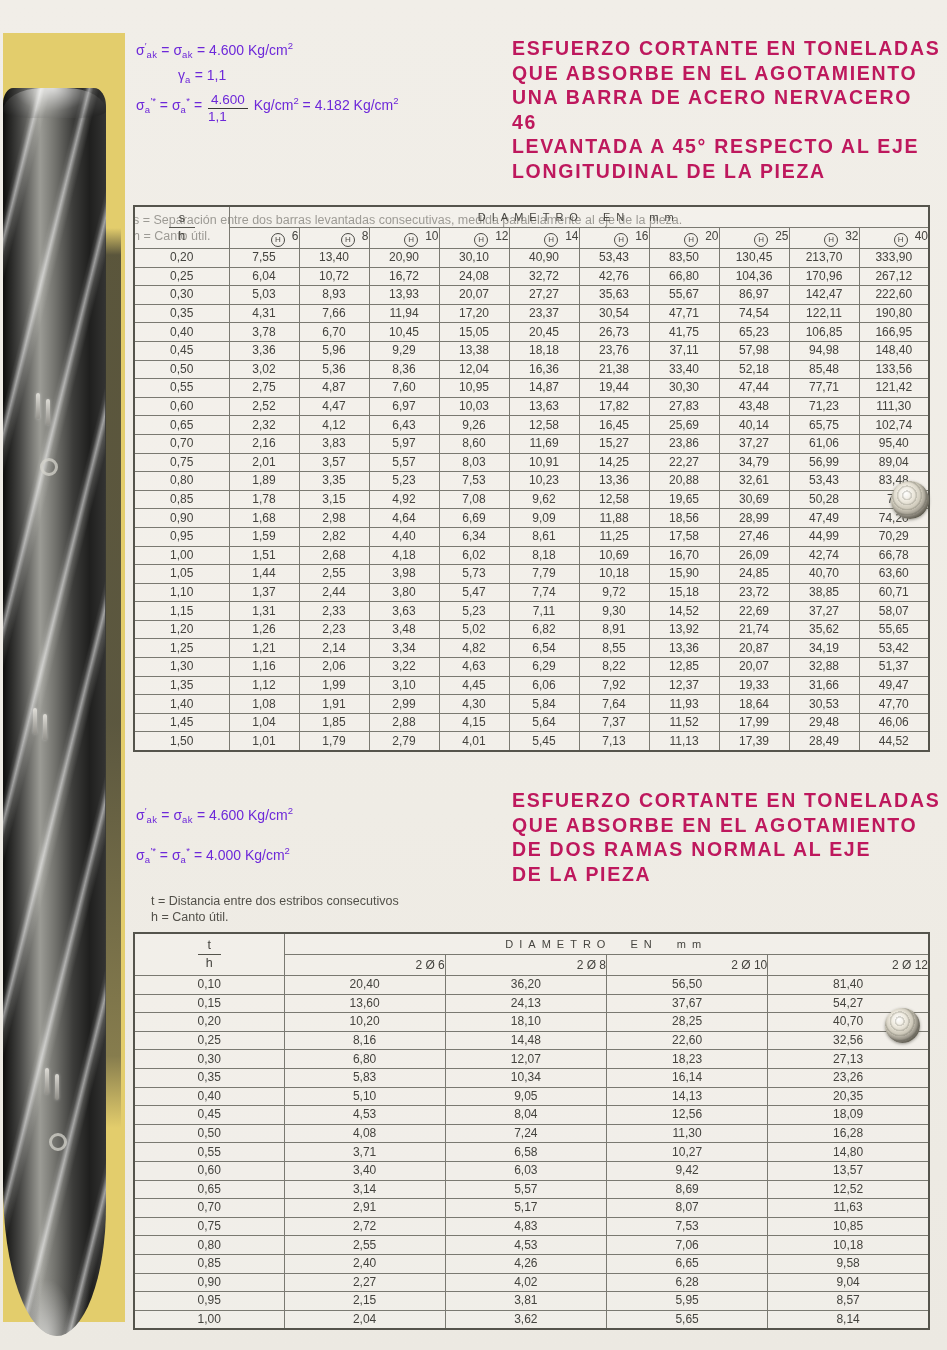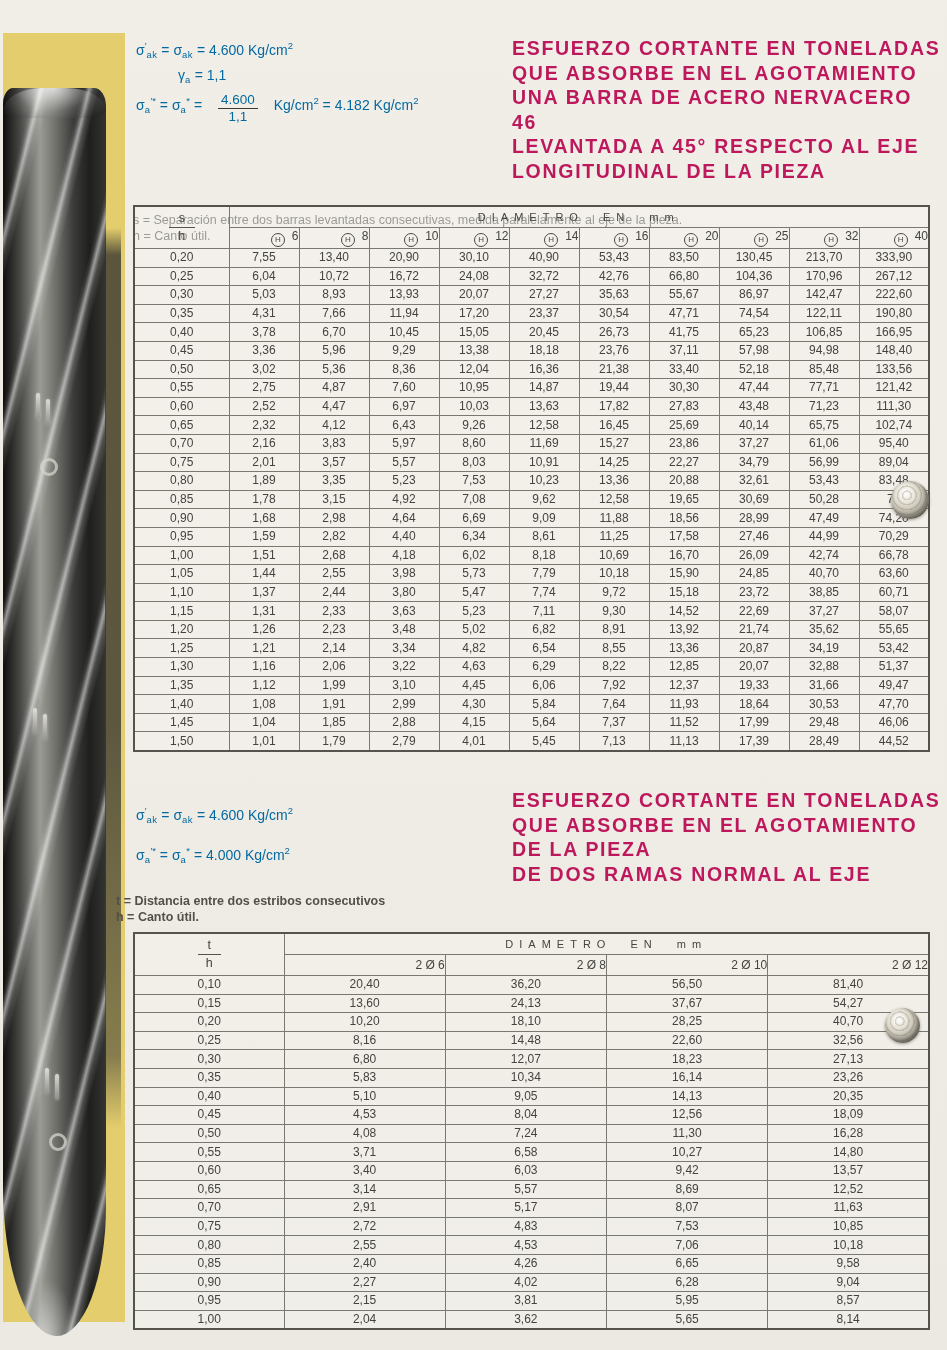--- a/index.html
+++ b/index.html
@@ -38,25 +38,25 @@
   .rmark{position:absolute;width:4px;height:26px;border-radius:3px;
     background:linear-gradient(180deg,#eceae4,#96948e);box-shadow:0 0 3px rgba(255,255,255,0.45);opacity:.85;}
   .rcircle{position:absolute;width:12px;height:12px;border-radius:50%;border:3px solid #d6d4cc;opacity:.75;}
   
   .grommet{position:absolute;border-radius:50%;
     background:
       repeating-radial-gradient(circle at 42% 38%,rgba(255,255,255,0) 0 3px,rgba(90,90,78,0.22) 4px 5px),
       radial-gradient(circle at 38% 32%,#ffffff 0%,#eeeadf 22%,#cfcabb 45%,#9a958a 66%,#767165 80%,#b5b0a2 92%,#8e897d 100%);
     box-shadow:0 1px 3px rgba(50,50,40,0.45), inset -2px -2px 4px rgba(40,40,30,0.38);}
   
-  .formula-block{font-size:14px;color:#0369a1;line-height:21px;white-space:nowrap;}
+  .formula-block{font-size:14px;color:#6d28d9;line-height:21px;white-space:nowrap;}
   .formula-block sub{font-size:9.5px;vertical-align:-3px;letter-spacing:.5px;}
   .formula-block .sup{font-size:9.5px;vertical-align:6px;}
   .find{padding-left:42px;}
-  .frac{display:inline-block;text-align:center;vertical-align:-11px;line-height:1.05;font-size:13.5px;margin:0 12px;}
+  .frac{display:inline-block;vertical-align:-11px;line-height:1.05;font-size:13.5px;margin:0 2px;}
   .frac .num{display:block;border-bottom:1px solid #3a3936;padding:0 3px 1px;}
   .frac .den{display:block;padding-top:1px;}
   
   .sec-title{width:430px;font-weight:bold;font-size:19.5px;line-height:24.5px;
     letter-spacing:1.7px;color:#be185d;}
   
   .notes{font-size:12.5px;line-height:16px;color:#525049;}
   
   table.dt{border-collapse:collapse;table-layout:fixed;width:797px;
     border:2px solid #55544c;background:rgba(246,244,239,0.45);}
@@ -493,25 +493,25 @@
 <div class="abs grommet" style="left:891px;top:481px;width:38px;height:38px;"></div>
 
 <div class="abs formula-block" style="left:136px;top:800px;">
   <div><span>σ</span><span class="sup">′</span><sub>ak</sub><span> = </span><span>σ</span><sub>ak</sub><span> = </span><span>4.600 Kg/cm</span><span class="sup">2</span></div>
   <div style="margin-top:10px;"><span>σ</span><sub>a</sub><span class="sup">′*</span><span> = </span><span>σ</span><sub>a</sub><span class="sup">*</span><span> = </span><span>4.000 Kg/cm</span><span class="sup">2</span></div>
 </div>
 
 <div class="abs sec-title" style="left:512px;top:788px;">
   <div>ESFUERZO CORTANTE EN TONELADAS</div>
   <div>QUE ABSORBE EN EL AGOTAMIENTO</div>
+  <div>DE DOS RAMAS NORMAL AL EJE</div>
   <div>DE LA PIEZA</div>
-  <div>DE DOS RAMAS NORMAL AL EJE</div>
 </div>
 
-<div class="abs notes" style="left:116px;top:893px;font-weight:bold;">
+<div class="abs notes" style="left:151px;top:893px;">
   <div>t = Distancia entre dos estribos consecutivos</div>
   <div>h = Canto útil.</div>
 </div>
 
 <table id="t2" class="abs dt">
   <colgroup>
       <col style="width:150px;">
     </colgroup>
   <thead>
     <tr>

